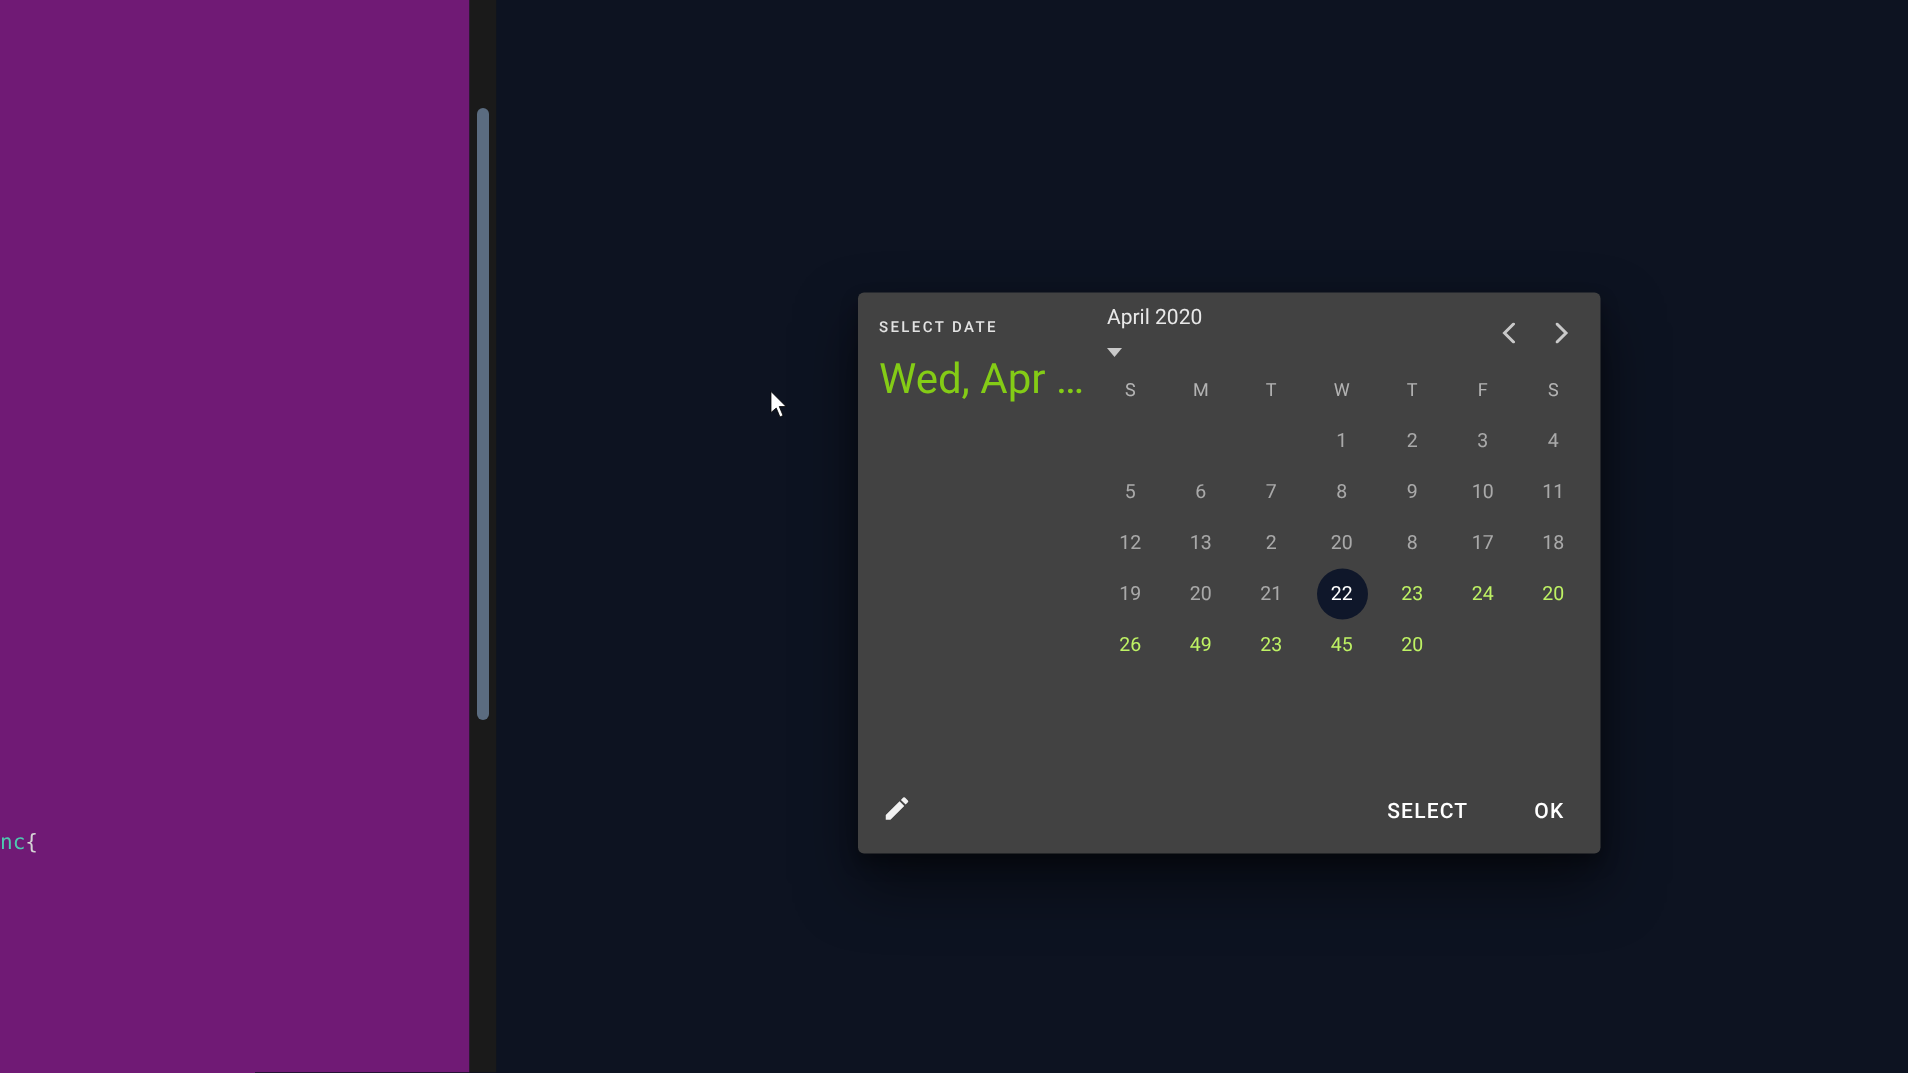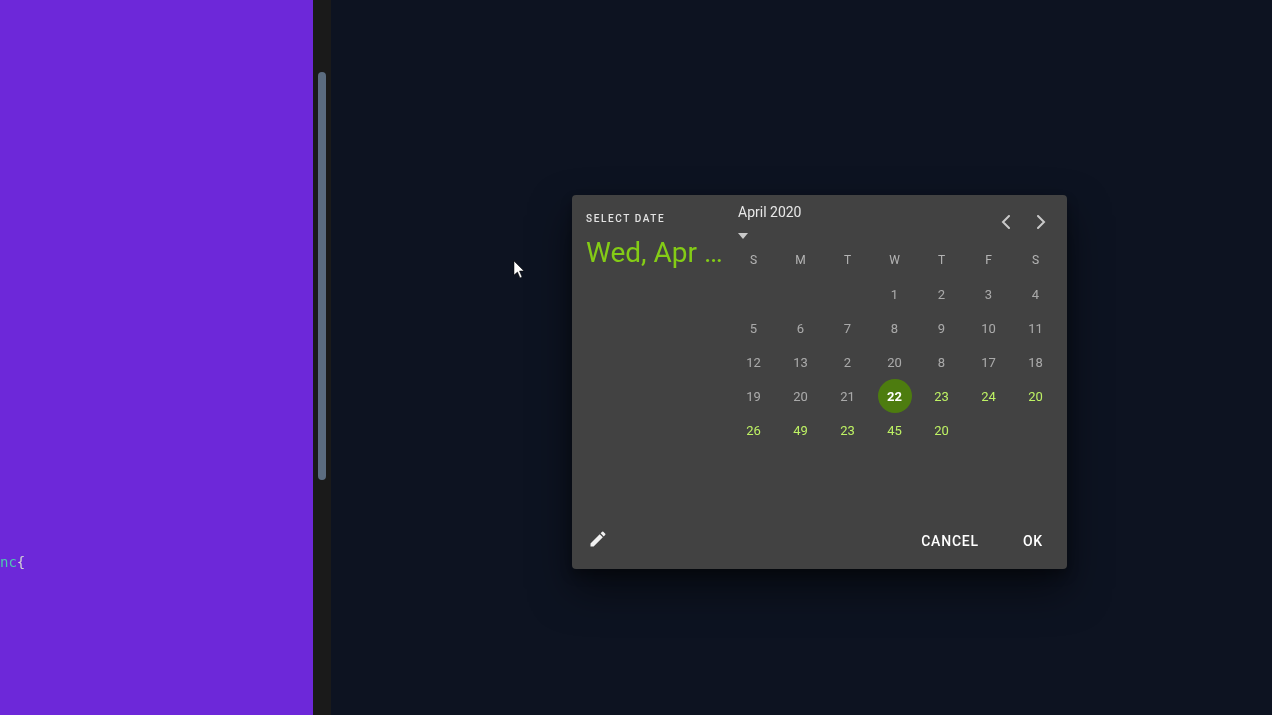--- a/index.html
+++ b/index.html
@@ -15,21 +15,21 @@
     position: relative;
     width: 1272px;
     height: 715px;
   }
   .sidebar {
     position: absolute;
     left: 0;
     top: 0;
     width: 313px;
     height: 715px;
-    background: #6d28d9;
+    background: #701a75;
   }
   .sidebar-code {
     position: absolute;
     left: 0px;
     top: 554px;
     font-family: "Consolas", "Menlo", monospace;
     font-size: 14px;
     color: #4ec9b0;
     white-space: nowrap;
   }
@@ -160,23 +160,22 @@
     align-items: center;
     justify-content: center;
     font-size: 13px;
     color: rgba(255,255,255,0.55);
     border-radius: 50%;
     cursor: pointer;
   }
   .day.empty { cursor: default; }
   .day.future { color: #bef264; }
   .day.selected {
-    background: #4d7c0f;
+    background: #0f172a;
     color: #fff;
-    font-weight: bold;
   }
 
   .dp-footer {
     height: 52px;
     display: flex;
     align-items: center;
     padding: 0 14px 4px 14px;
     box-sizing: border-box;
   }
   .edit-icon {
@@ -310,19 +309,19 @@
 
     <div class="dp-footer">
       <div class="edit-icon">
         <span>
           <svg width="20" height="20" viewBox="0 0 24 24">
               <path fill="#f1f1f1" d="M3 17.25V21h3.75L17.81 9.94l-3.75-3.75L3 17.25zM20.71 7.04a1 1 0 0 0 0-1.41l-2.34-2.34a1 1 0 0 0-1.41 0l-1.83 1.83 3.75 3.75 1.83-1.83z"></path>
             </svg>
         </span>
       </div>
       <div class="dp-actions">
-        <div class="dp-action-btn">CANCEL</div>
+        <div class="dp-action-btn">SELECT</div>
         <div class="dp-action-btn">OK</div>
       </div>
     </div>
   </div>
 
 </div>
 
 </body></html>

